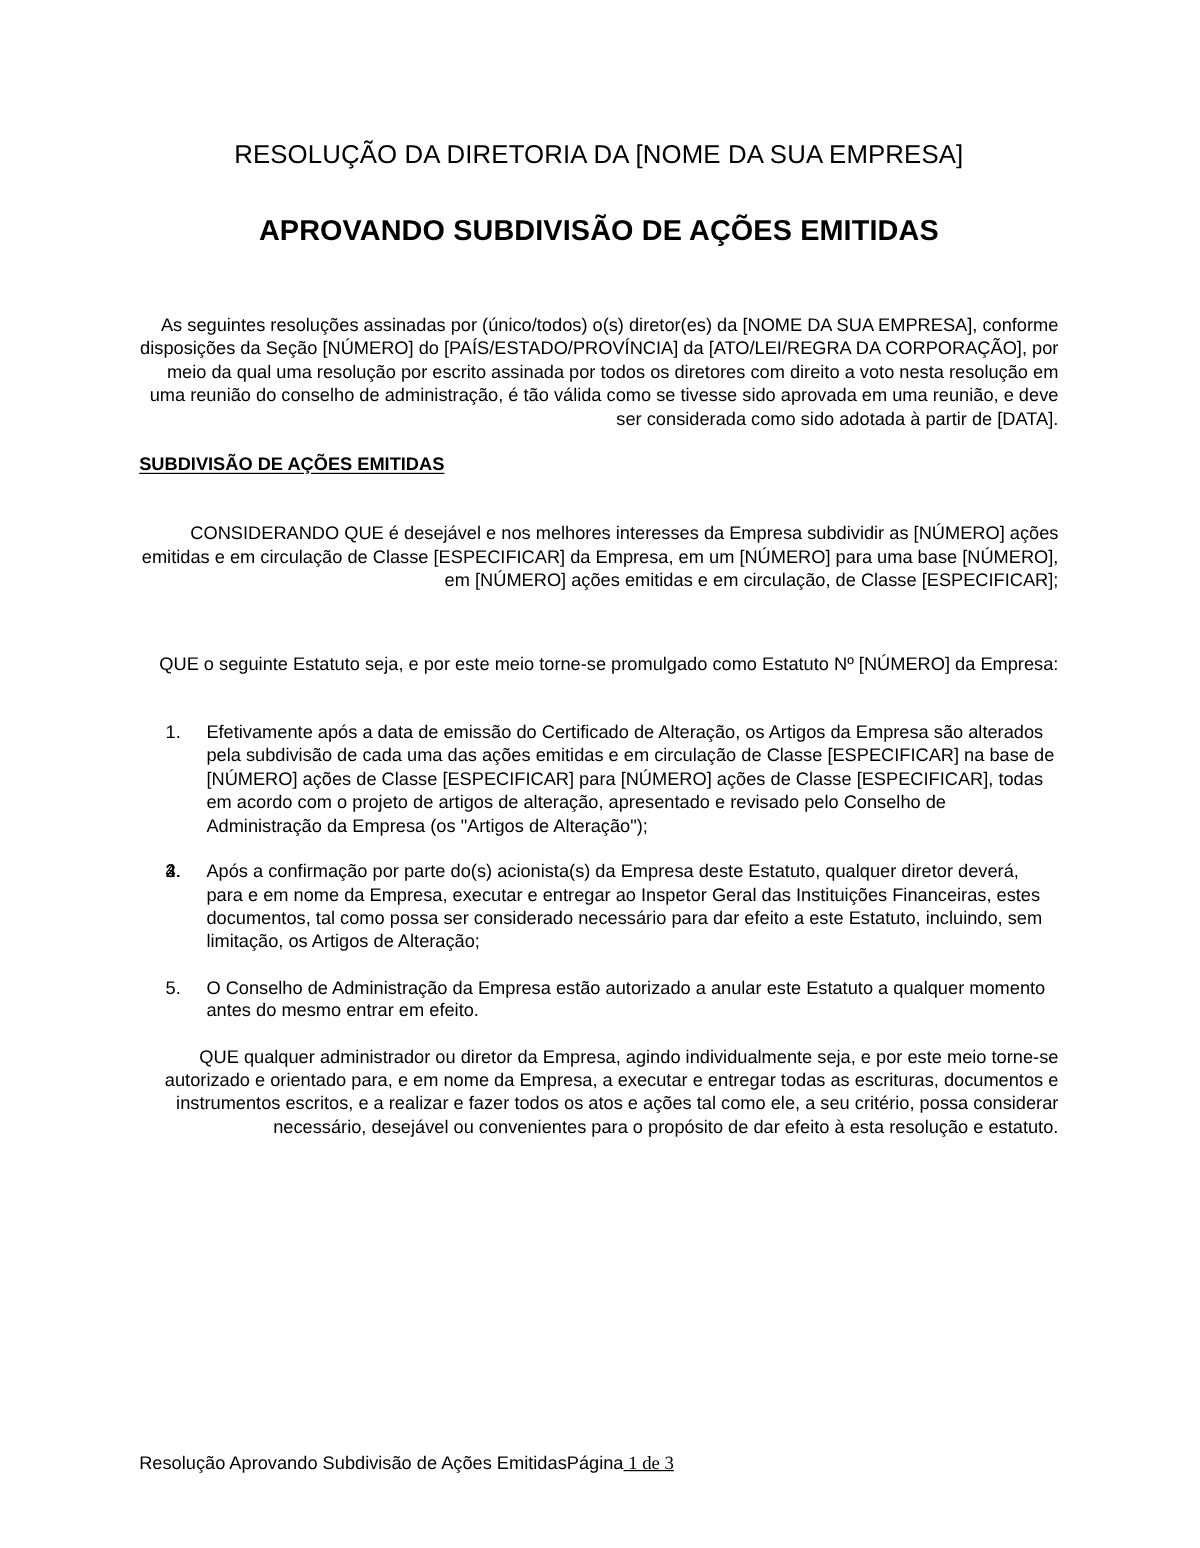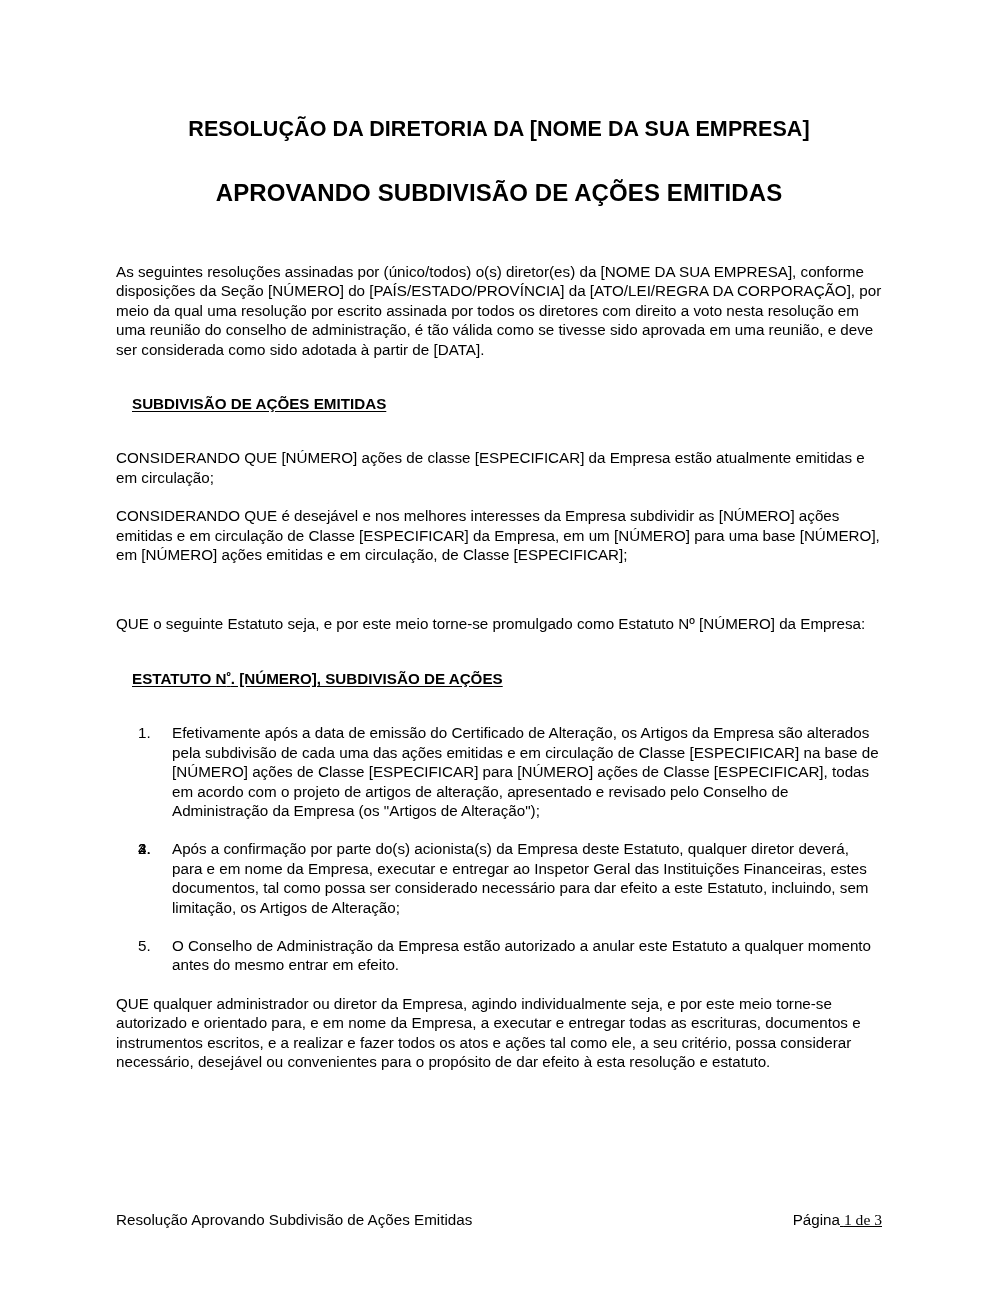--- a/index.html
+++ b/index.html
@@ -25,21 +25,21 @@
   .content {
     position: absolute;
     left: 116px;
     top: 0;
     width: 766px;
   }
 
   
   .doc-title {
     font-size: 21.5px;
-    font-weight: bold;
+    font-weight: normal;
     text-align: center;
     letter-spacing: 0.1px;
     line-height: 26px;
     margin: 0;
     padding-top: 116px;
   }
   .doc-subtitle {
     font-size: 24px;
     font-weight: bold;
     text-align: center;
@@ -47,31 +47,31 @@
     line-height: 26px;
     margin: 0;
     padding-top: 38px;
   }
 
   
   .para {
     font-size: 15.2px;
     line-height: 19.4px;
     margin: 0;
-    text-align: left;
+    text-align: right;
   }
   .para.intro { padding-top: 56px; }
   .gap-md { height: 19px; }
   .gap-lg { height: 31px; }
 
   .section-heading {
     font-size: 15.2px;
     font-weight: bold;
     line-height: 19.4px;
-    margin: 16px;
+    margin: 0;
     text-decoration: underline;
     text-underline-offset: 2px;
   }
   .section-heading .ord {
     font-size: 11.5px;
     vertical-align: 0.38em;
     line-height: 0;
   }
 
   
@@ -98,21 +98,21 @@
     text-align: left;
   }
 
   
   .footer {
     position: absolute;
     left: 116px;
     top: 1210px;
     width: 766px;
     display: flex;
-    justify-content: space-between;
+    justify-content: flex-start;
     align-items: baseline;
     font-size: 15.2px;
     line-height: 19px;
   }
   .footer-right { white-space: nowrap; }
   .footer-right .pagenums {
     font-family: "Liberation Serif", serif;
     font-size: 15.6px;
     text-decoration: underline;
   }
@@ -128,36 +128,34 @@
     <h2 class="doc-subtitle">APROVANDO SUBDIVISÃO DE AÇÕES EMITIDAS</h2>
 
     <p class="para intro">As seguintes resoluções assinadas por (único/todos) o(s) diretor(es) da [NOME DA SUA EMPRESA], conforme disposições da Seção [NÚMERO] do [PAÍS/ESTADO/PROVÍNCIA] da [ATO/LEI/REGRA DA CORPORAÇÃO], por meio da qual uma resolução por escrito assinada por todos os diretores com direito a voto nesta resolução em uma reunião do conselho de administração, é tão válida como se tivesse sido aprovada em uma reunião, e deve ser considerada como sido adotada à partir de [DATA].</p>
 
     <div class="gap-md"></div>
 
     <div class="section-heading">SUBDIVISÃO DE AÇÕES EMITIDAS</div>
 
     <div class="gap-md"></div>
 
-    <p class="para">CONSIDERANDO QUE [NÚMERO] ações de classe [ESPECIFICAR] da Empresa estão atualmente emitidas e em circulação;</p>
 
     <div class="gap-md"></div>
 
     <p class="para">CONSIDERANDO QUE é desejável e nos melhores interesses da Empresa subdividir as [NÚMERO] ações emitidas e em circulação de Classe [ESPECIFICAR] da Empresa, em um [NÚMERO] para uma base [NÚMERO], em [NÚMERO] ações emitidas e em circulação, de Classe [ESPECIFICAR];</p>
 
     <div class="gap-lg"></div>
 
 
     <div class="gap-md"></div>
 
     <p class="para">QUE o seguinte Estatuto seja, e por este meio torne-se promulgado como Estatuto Nº [NÚMERO] da Empresa:</p>
 
     <div class="gap-md"></div>
 
-    <div class="section-heading"><span>ESTATUTO N</span><span class="ord">º</span><span>. [NÚMERO], SUBDIVISÃO DE AÇÕES</span></div>
 
     <div class="gap-md"></div>
 
     <ol class="num-list">
       <li class="num-item">
         <span class="marker">1.</span>
         <span>Efetivamente após a data de emissão do Certificado de Alteração, os Artigos da Empresa são alterados pela subdivisão de cada uma das ações emitidas e em circulação de Classe [ESPECIFICAR] na base de [NÚMERO] ações de Classe [ESPECIFICAR] para [NÚMERO] ações de Classe [ESPECIFICAR], todas em acordo com o projeto de artigos de alteração, apresentado e revisado pelo Conselho de Administração da Empresa (os "Artigos de Alteração");</span>
       </li>
       <li class="num-item">
         <span class="marker">2.</span>

